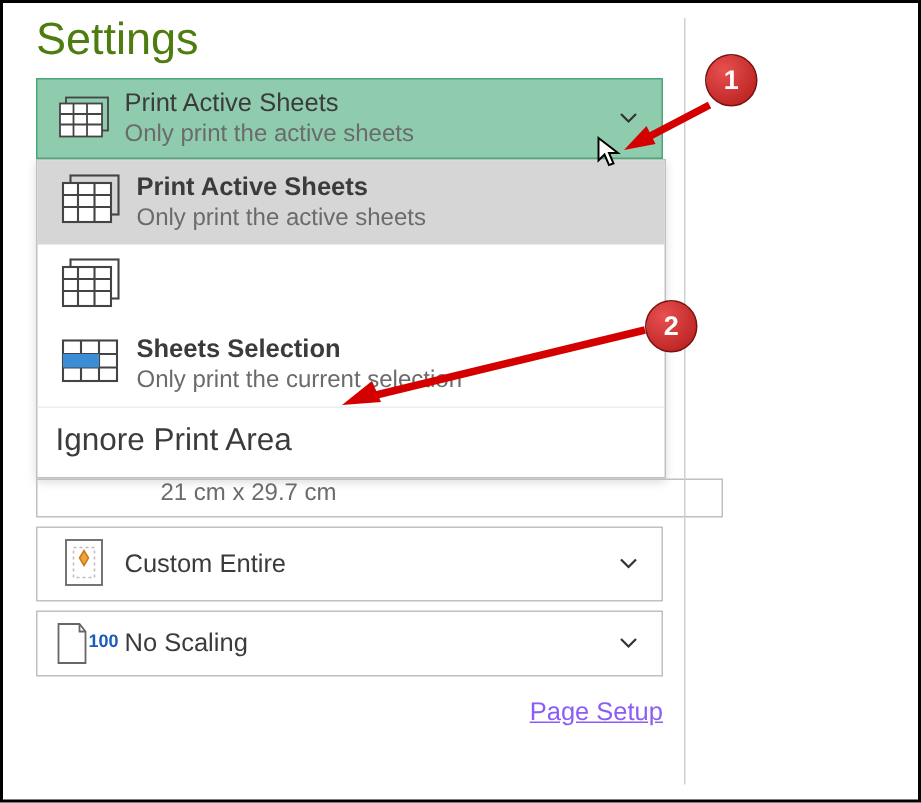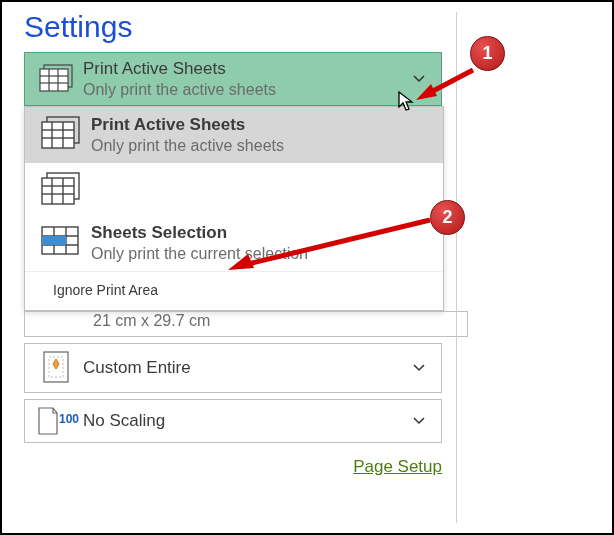--- a/index.html
+++ b/index.html
@@ -7,21 +7,21 @@
     font-family: "Segoe UI", Arial, sans-serif;
     background: #ffffff;
     width: 614px;
     height: 535px;
     position: relative;
     overflow: hidden;
     border: 2px solid #000;
     box-sizing: border-box;
   }
   .heading {
-    color: #1d4ed8;
+    color: #4d7c0f;
     font-size: 30px;
     font-weight: 400;
     margin: 8px 0 8px 22px;
   }
   .panel {
     width: 418px;
     margin-left: 22px;
   }
   .row {
     border: 1px solid #c0c0c0;
@@ -87,48 +87,48 @@
   }
   .dd-item .sub {
     color: #6b6b6b;
     font-size: 16px;
     margin-top: 2px;
   }
   .dd-item.highlight {
     background: #d6d6d6;
   }
   .dd-footer {
-    padding: 10px 28px 12px 28px;
+    padding: 10px 28px 12px 12px;
     color: #3b3b3b;
-    font-size: 14px;
+    font-size: 21px;
     border-top: 1px solid #eee;
   }
 
   .partial-row {
     border: 1px solid #c0c0c0;
     width: 418px;
     margin-left: 22px;
-    padding: 0 10px 6px 14px;
+    padding: 0 10px 6px 28px;
     display: flex;
     align-items: flex-end;
   }
   .partial-row .texts {
     margin-left: 54px;
     color: #6b6b6b;
     font-size: 16px;
   }
 
   .link-row {
     width: 418px;
     margin-left: 22px;
     text-align: right;
     margin-top: 14px;
   }
   .link-row a {
-    color: #4d7c0f;
+    color: #8b5cf6;
     font-size: 17px;
     text-decoration: underline;
   }
 
   .vdivider {
     position: absolute;
     top: 10px;
     bottom: 10px;
     left: 454px;
     width: 1px;

